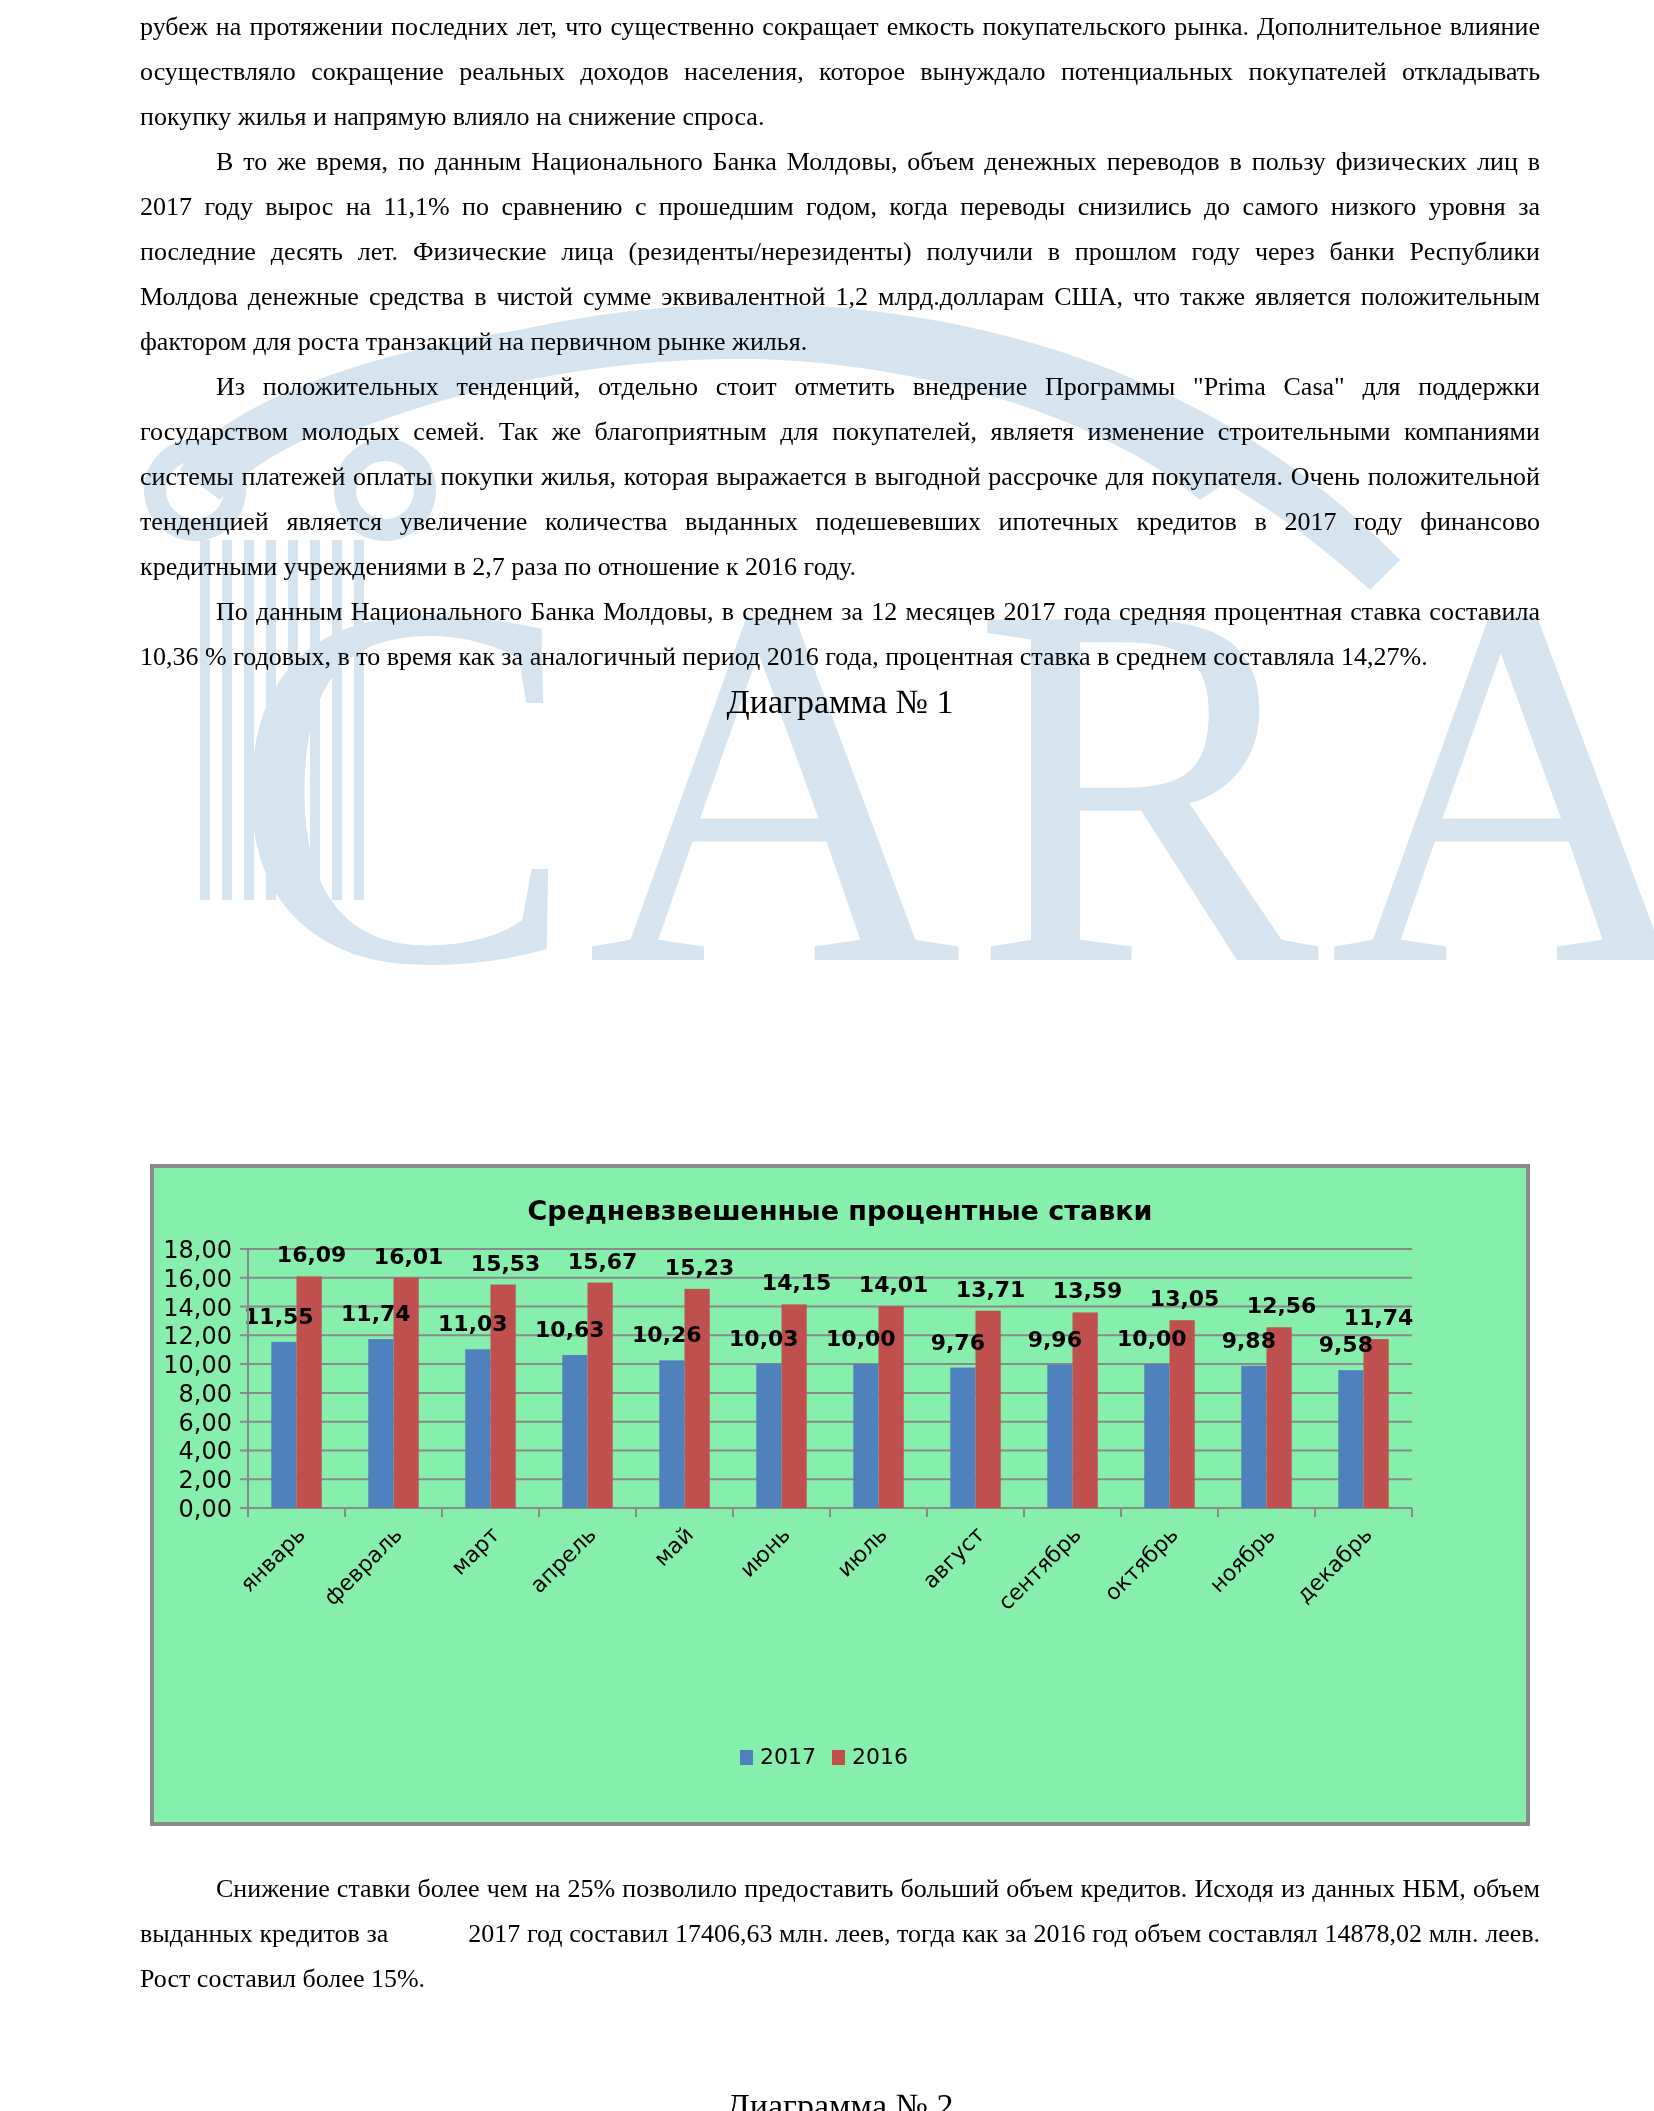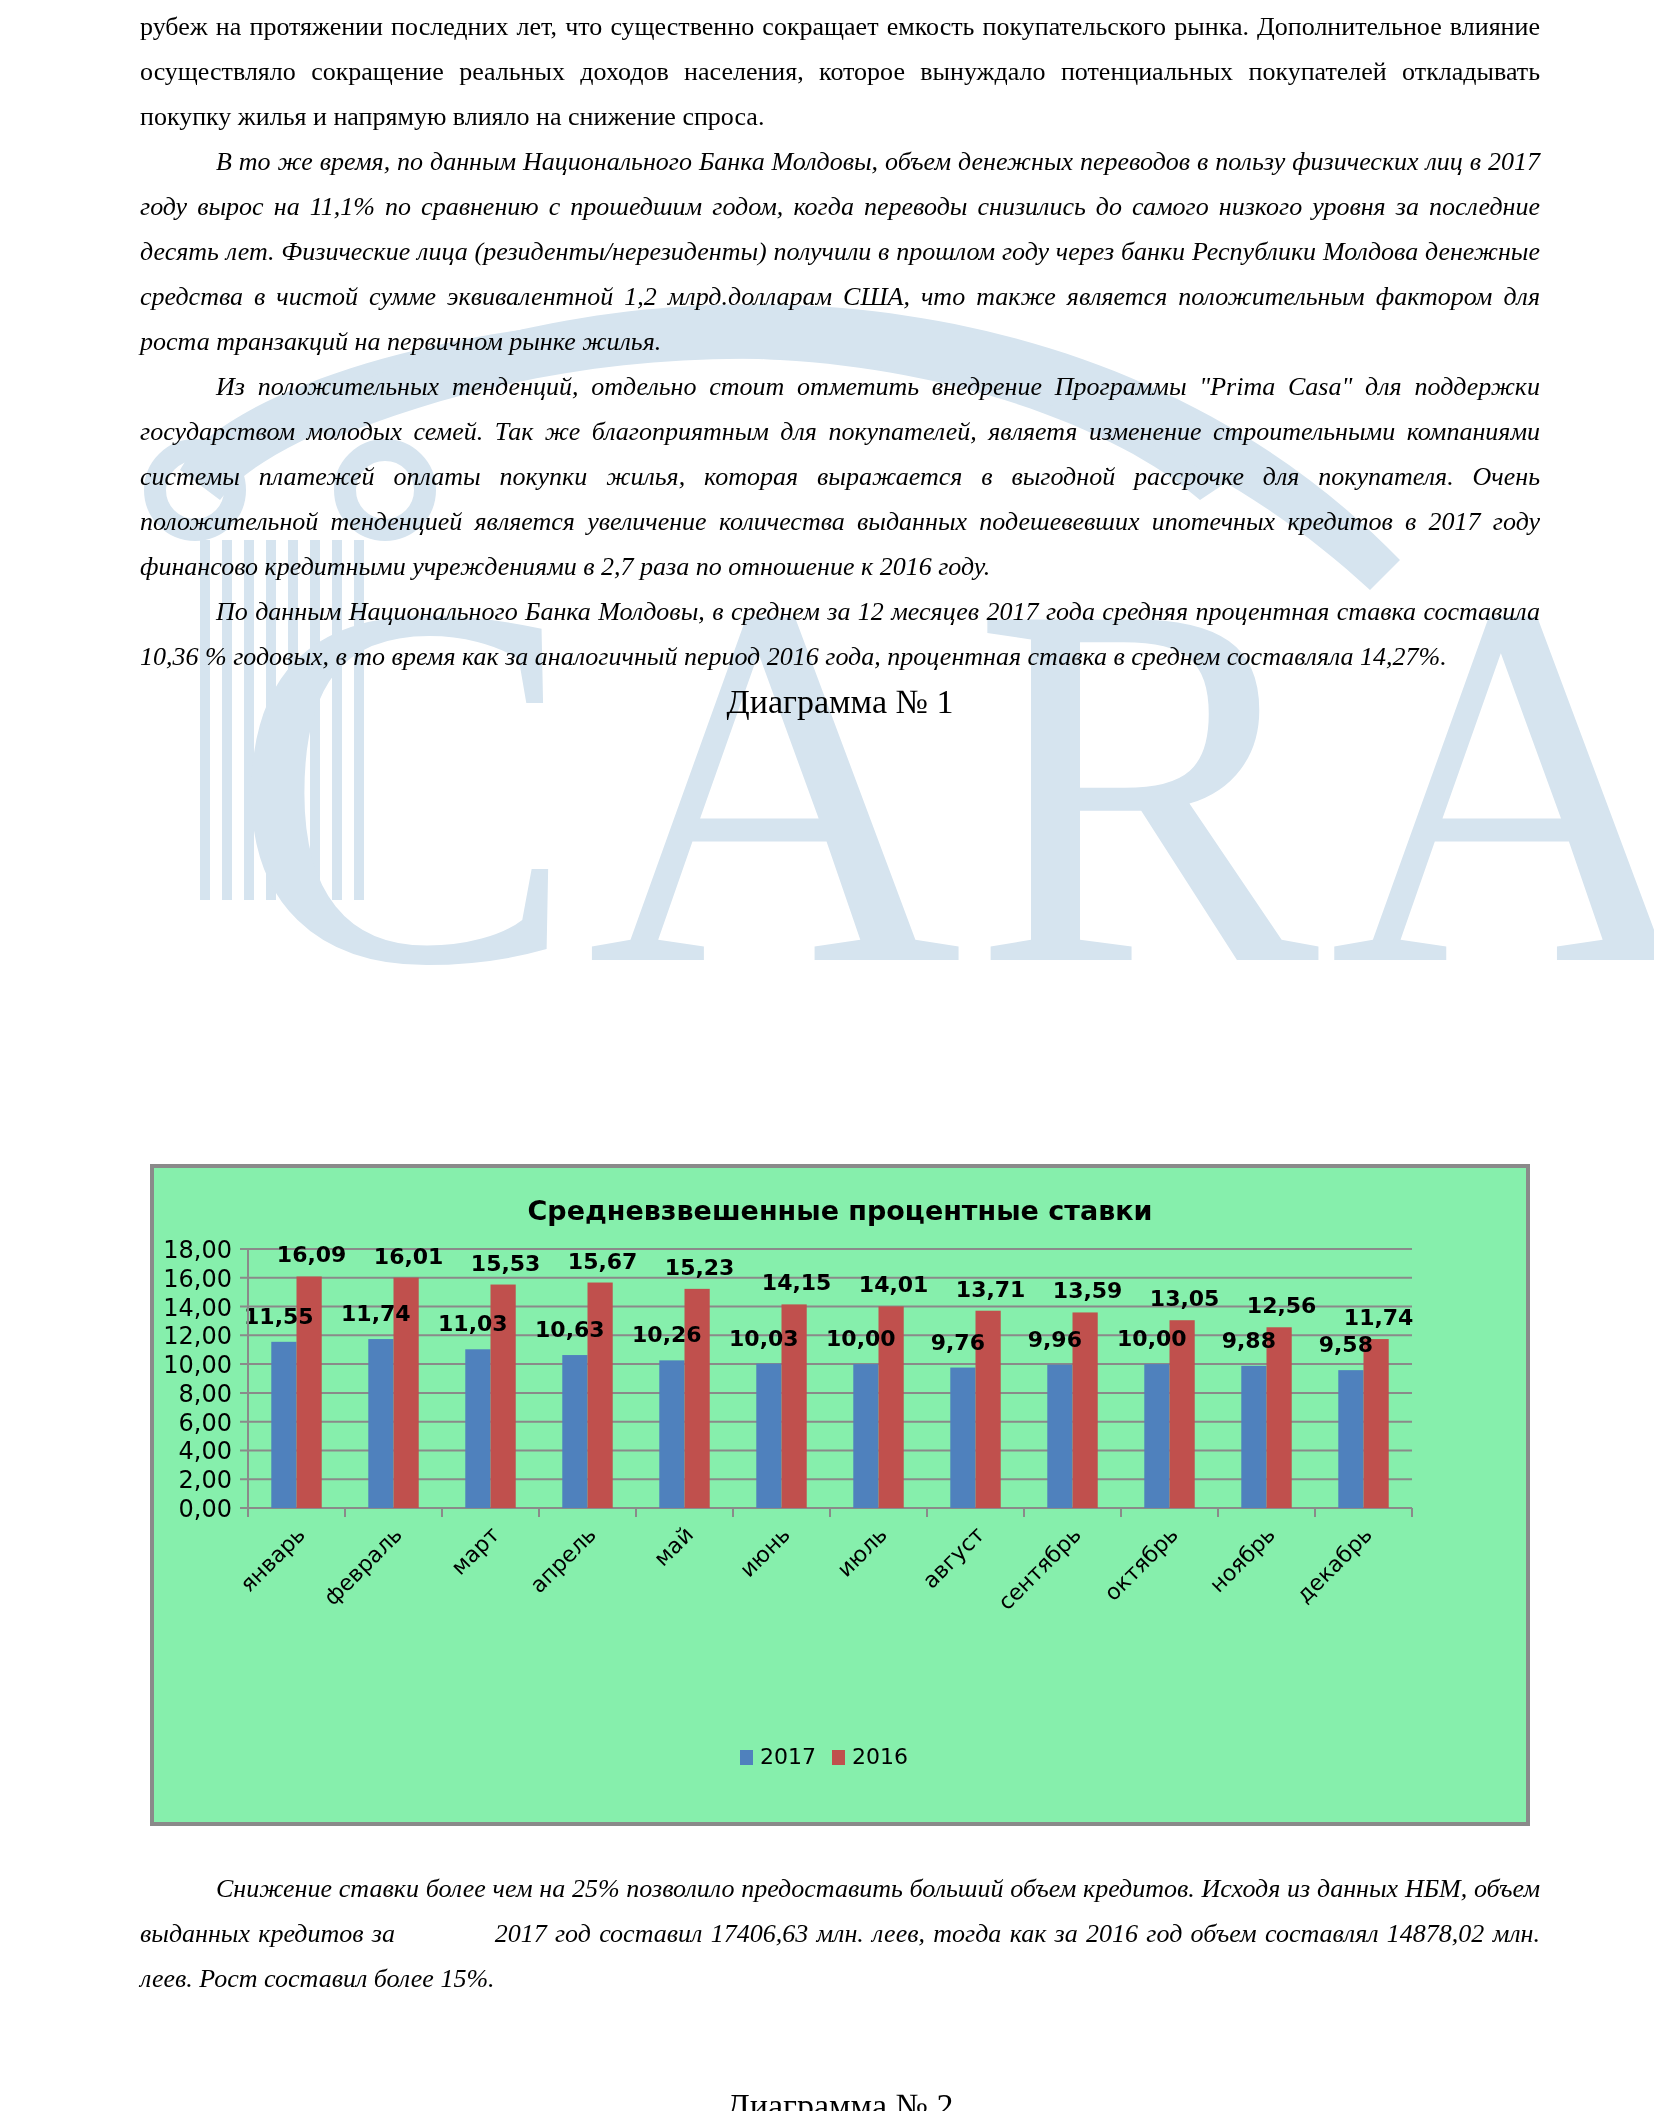--- a/index.html
+++ b/index.html
@@ -8,21 +8,21 @@
     position: absolute; left: 0; top: 0; width: 1654px; height: 2111px;
     font-family: "Liberation Serif", "DejaVu Serif", serif;
     color: #000;
   }
   .watermark { position: absolute; left: 0; top: 0; width: 1654px; height: 2111px; z-index: 0; pointer-events: none; }
   .text-block { position: absolute; left: 140px; width: 1400px; z-index: 1; }
   .para {
     font-size: 26px; line-height: 45px; text-align: justify;
     margin: 0; letter-spacing: 0;
   }
-  .para.indent { text-indent: 76px; font-style: italic; }
+  .para.indent { text-indent: 76px; }
   .right-label { text-align: center; font-size: 34px; line-height: 45px; margin: 0; }
   .center-title { text-align: center; font-size: 34px; line-height: 45px; margin: 0; }
 
   .chart-frame {
     position: absolute; left: 150px; top: 1164px; width: 1380px; height: 662px;
     border: 4px solid #8a8a8a; box-sizing: border-box; background: #86efac; z-index: 2;
   }
   .chart-svg { position: absolute; left: 0; top: 0; }
   .chart-svg text { font-family: "DejaVu Sans", "Liberation Sans", sans-serif; }
 </style>

